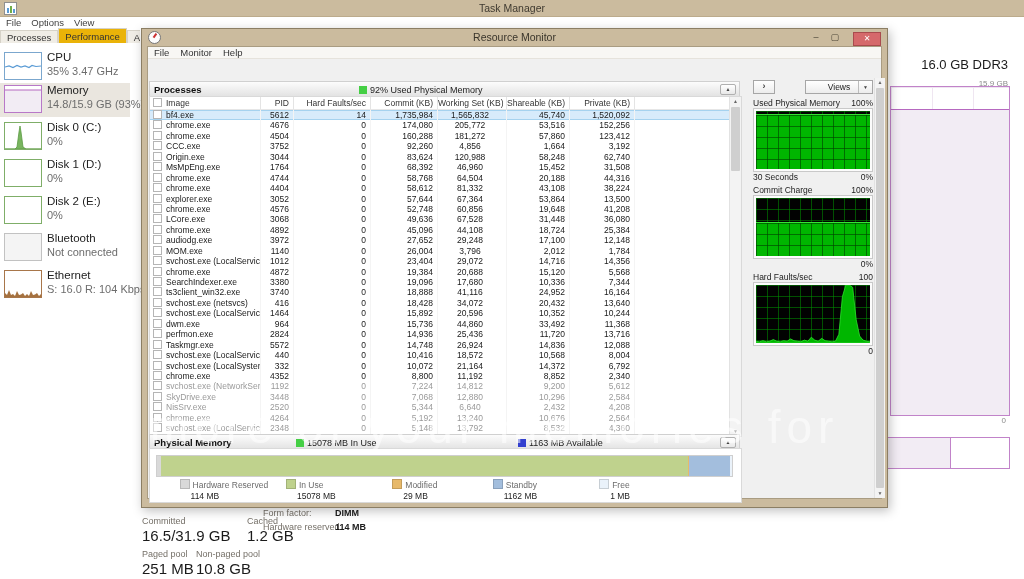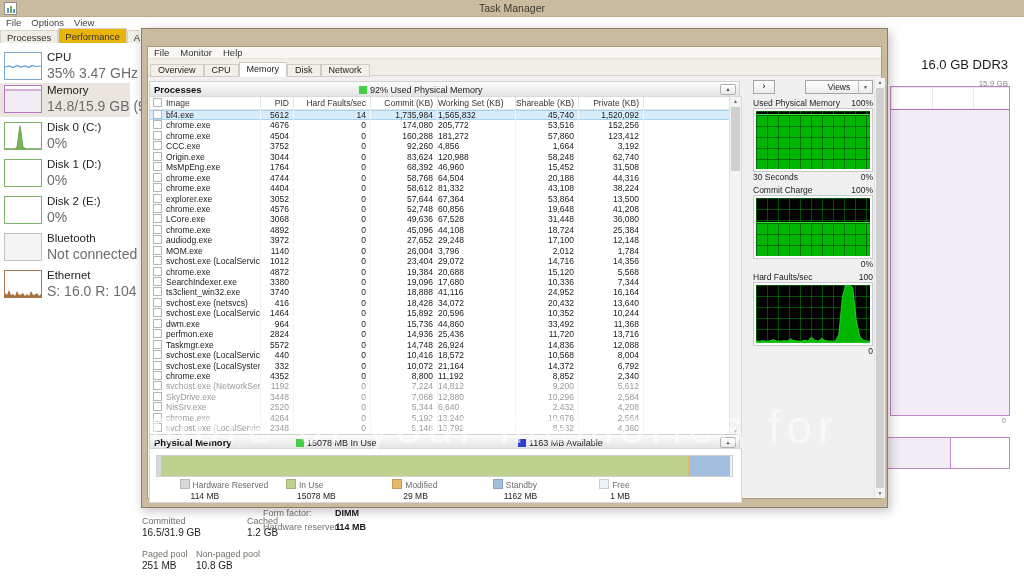--- a/index.html
+++ b/index.html
@@ -16,32 +16,32 @@
   .tm-tab{display:inline-block;height:13px;line-height:13px;padding:0 6px;font-size:9.5px;color:#333;
           border:1px solid #d6d2c8;background:#f0ede6;vertical-align:bottom;}
   .tm-tab.active{background:#eab308;height:15px;line-height:15px;border-bottom:1px solid #fff;}
 
   .side-item{position:absolute;left:0;width:130px;height:34px;}
   .side-item.selected{background:#eae6df;}
   .side-thumb{position:absolute;left:4px;top:2px;width:36px;height:26px;background:#fff;border:1px solid #bbb;}
   .t-cpu{border-color:#7ba7ce;} .t-memory{border-color:#b878c8;} .t-disk{border-color:#7fae68;}
   .t-bluetooth{border-color:#c2c2c2;background:#f4f4f4;} .t-ethernet{border-color:#a8764a;}
   .side-label{position:absolute;left:47px;top:1px;font-size:11.5px;color:#222;white-space:nowrap;}
-  .side-detail{position:absolute;left:47px;top:15px;font-size:14px;color:#6d6d6d;white-space:nowrap;}
+  .side-detail{position:absolute;left:47px;top:15px;font-size:11px;color:#6d6d6d;white-space:nowrap;}
 
   .tm-mem-title{position:absolute;right:16px;top:57px;font-size:13px;color:#1b1b1b;}
   .tm-scale-top{position:absolute;right:16px;top:79px;font-size:8px;color:#8a8a8a;}
   .tm-graph{position:absolute;left:890px;top:86px;width:118px;height:328px;border:1px solid #c183c9;background:#fff;
     background-image:repeating-linear-gradient(to right,#efe6f1 0 1px,transparent 1px 41px),
                      repeating-linear-gradient(to bottom,#efe6f1 0 1px,transparent 1px 41px);}
   .tm-graph-fill{position:absolute;left:0;right:0;bottom:0;background:#f2ecf4;border-top:1px solid #b668c0;}
   .tm-scale-bottom{position:absolute;right:18px;top:416px;font-size:8px;color:#8a8a8a;}
   .tm-compbar-seg{position:absolute;border:1px solid #c183c9;}
   .tm-statlabel{position:absolute;font-size:9px;color:#757068;white-space:nowrap;}
-  .tm-statvalue{position:absolute;font-size:10px;color:#1b1b1b;white-space:nowrap;}
+  .tm-statvalue{position:absolute;font-size:15px;color:#1b1b1b;white-space:nowrap;}
   .tm-detlabel{position:absolute;font-size:9px;color:#757068;white-space:nowrap;}
   .tm-detvalue{position:absolute;font-size:9px;font-weight:bold;color:#1b1b1b;white-space:nowrap;}
 
   
   .rm{position:absolute;left:141px;top:28px;width:745px;height:478px;background:#cbbb9e;
       border:1px solid #8b7e64;box-shadow:2px 3px 10px rgba(0,0,0,.25);z-index:10;}
   .rm-titlebar{position:absolute;left:0;top:0;right:0;height:16px;}
   .rm-title{position:absolute;left:0;top:2px;width:100%;text-align:center;font-size:10.5px;color:#3a352b;}
   .rm-icon{position:absolute;left:6px;top:2px;width:11px;height:11px;border-radius:50%;background:#fdfdfd;border:1px solid #777;}
   .rm-icon i{position:absolute;left:5px;top:1px;width:1.5px;height:5px;background:#c33;transform:rotate(35deg);}
@@ -68,21 +68,21 @@
   .tbody{position:absolute;left:0;top:13px;right:11px;bottom:0;overflow:hidden;}
   .row{display:flex;height:10.45px;}
   .row.sel{background:#d7ebfb;box-shadow:inset 0 1px 0 #a5d2ef,inset 0 -1px 0 #a5d2ef;}
   .row.dim .tc{color:#9a9a9a;}
   .tc{flex:none;line-height:10.45px;font-size:8.5px;color:#1a1a1a;white-space:nowrap;overflow:hidden;border-right:1px solid #f4f4f4;}
   .thead .tc{line-height:12px;color:#333;border-right:1px solid #e4e4e4;}
   .c0{width:110px;text-align:left;}
   .c1{width:28px;text-align:right;padding-right:4px;}
   .c2{width:72px;text-align:right;padding-right:4px;}
   .c3{width:62px;text-align:right;padding-right:4px;}
-  .c4{width:64px;text-align:left;padding-right:13px;}
+  .c4{width:64px;text-align:center;padding-right:4px;}
   .c5{width:58px;text-align:right;padding-right:4px;}
   .c6{width:60px;text-align:right;padding-right:4px;}
   .cfill{flex:1;border-right:none;}
   .cb{width:7px;height:7px;border:1px solid #b5b5b5;background:#fff;display:inline-block;margin:0 4px 0 3px;vertical-align:-1px;}
 
   .sbar{position:absolute;background:#f3f3f3;border-left:1px solid #e2e2e2;}
   .sb-btn{position:absolute;left:0;right:0;height:9px;text-align:center;font-size:5px;color:#666;line-height:9px;}
   .sb-thumb{position:absolute;left:1px;right:1px;background:#cfcfcf;border-radius:1px;}
 
   .pm-panel{position:absolute;left:1px;top:372px;width:591px;height:53px;background:#fff;border:1px solid #d9d9d9;}
@@ -195,23 +195,31 @@
       </div>
     <div id="tm-details">
         <div class="tm-detlabel" style="left: 263px; top: 508px;">Form factor:</div>
         <div class="tm-detvalue" style="left: 335px; top: 508px;">DIMM</div>
         <div class="tm-detlabel" style="left: 263px; top: 522px;">Hardware reserved:</div>
         <div class="tm-detvalue" style="left: 335px; top: 522px;">114 MB</div>
       </div>
   </div>
 
   <div class="rm">
+    <div class="rm-titlebar">
+      <span class="rm-icon">
+          <i></i>
+        </span>
+      <div class="rm-title">Resource Monitor</div>
+      <div class="capbtn" style="right:62px;width:18px;">–</div>
+      <div class="capbtn" style="right:43px;width:18px;">▢</div>
+      <div class="capbtn close" style="right:6px;width:26px;">✕</div>
+    </div>
     <div class="rm-client">
       <div class="rm-menubar" id="rm-menu"><span>File</span><span>Monitor</span><span>Help</span></div>
-      <div class="rm-tabs" id="rm-tabs"><span class="rm-tab">Overview</span><span class="rm-tab">CPU</span><span class="rm-tab active">Memory</span><span class="rm-tab">Disk</span><span class="rm-tab">Network</span></div>
       <div class="rm-content">
 
         <div class="secbar" style="left:1px;top:5px;width:589px;height:14px;">
           <div class="sec-title">Processes</div>
           <div class="sec-status" style="left:209px;">
             <span class="sq" id="proc-sq" style="background: rgb(69, 207, 69);"></span><span>92% Used Physical Memory</span>
           </div>
           <div class="chev">▲</div>
         </div>
 

